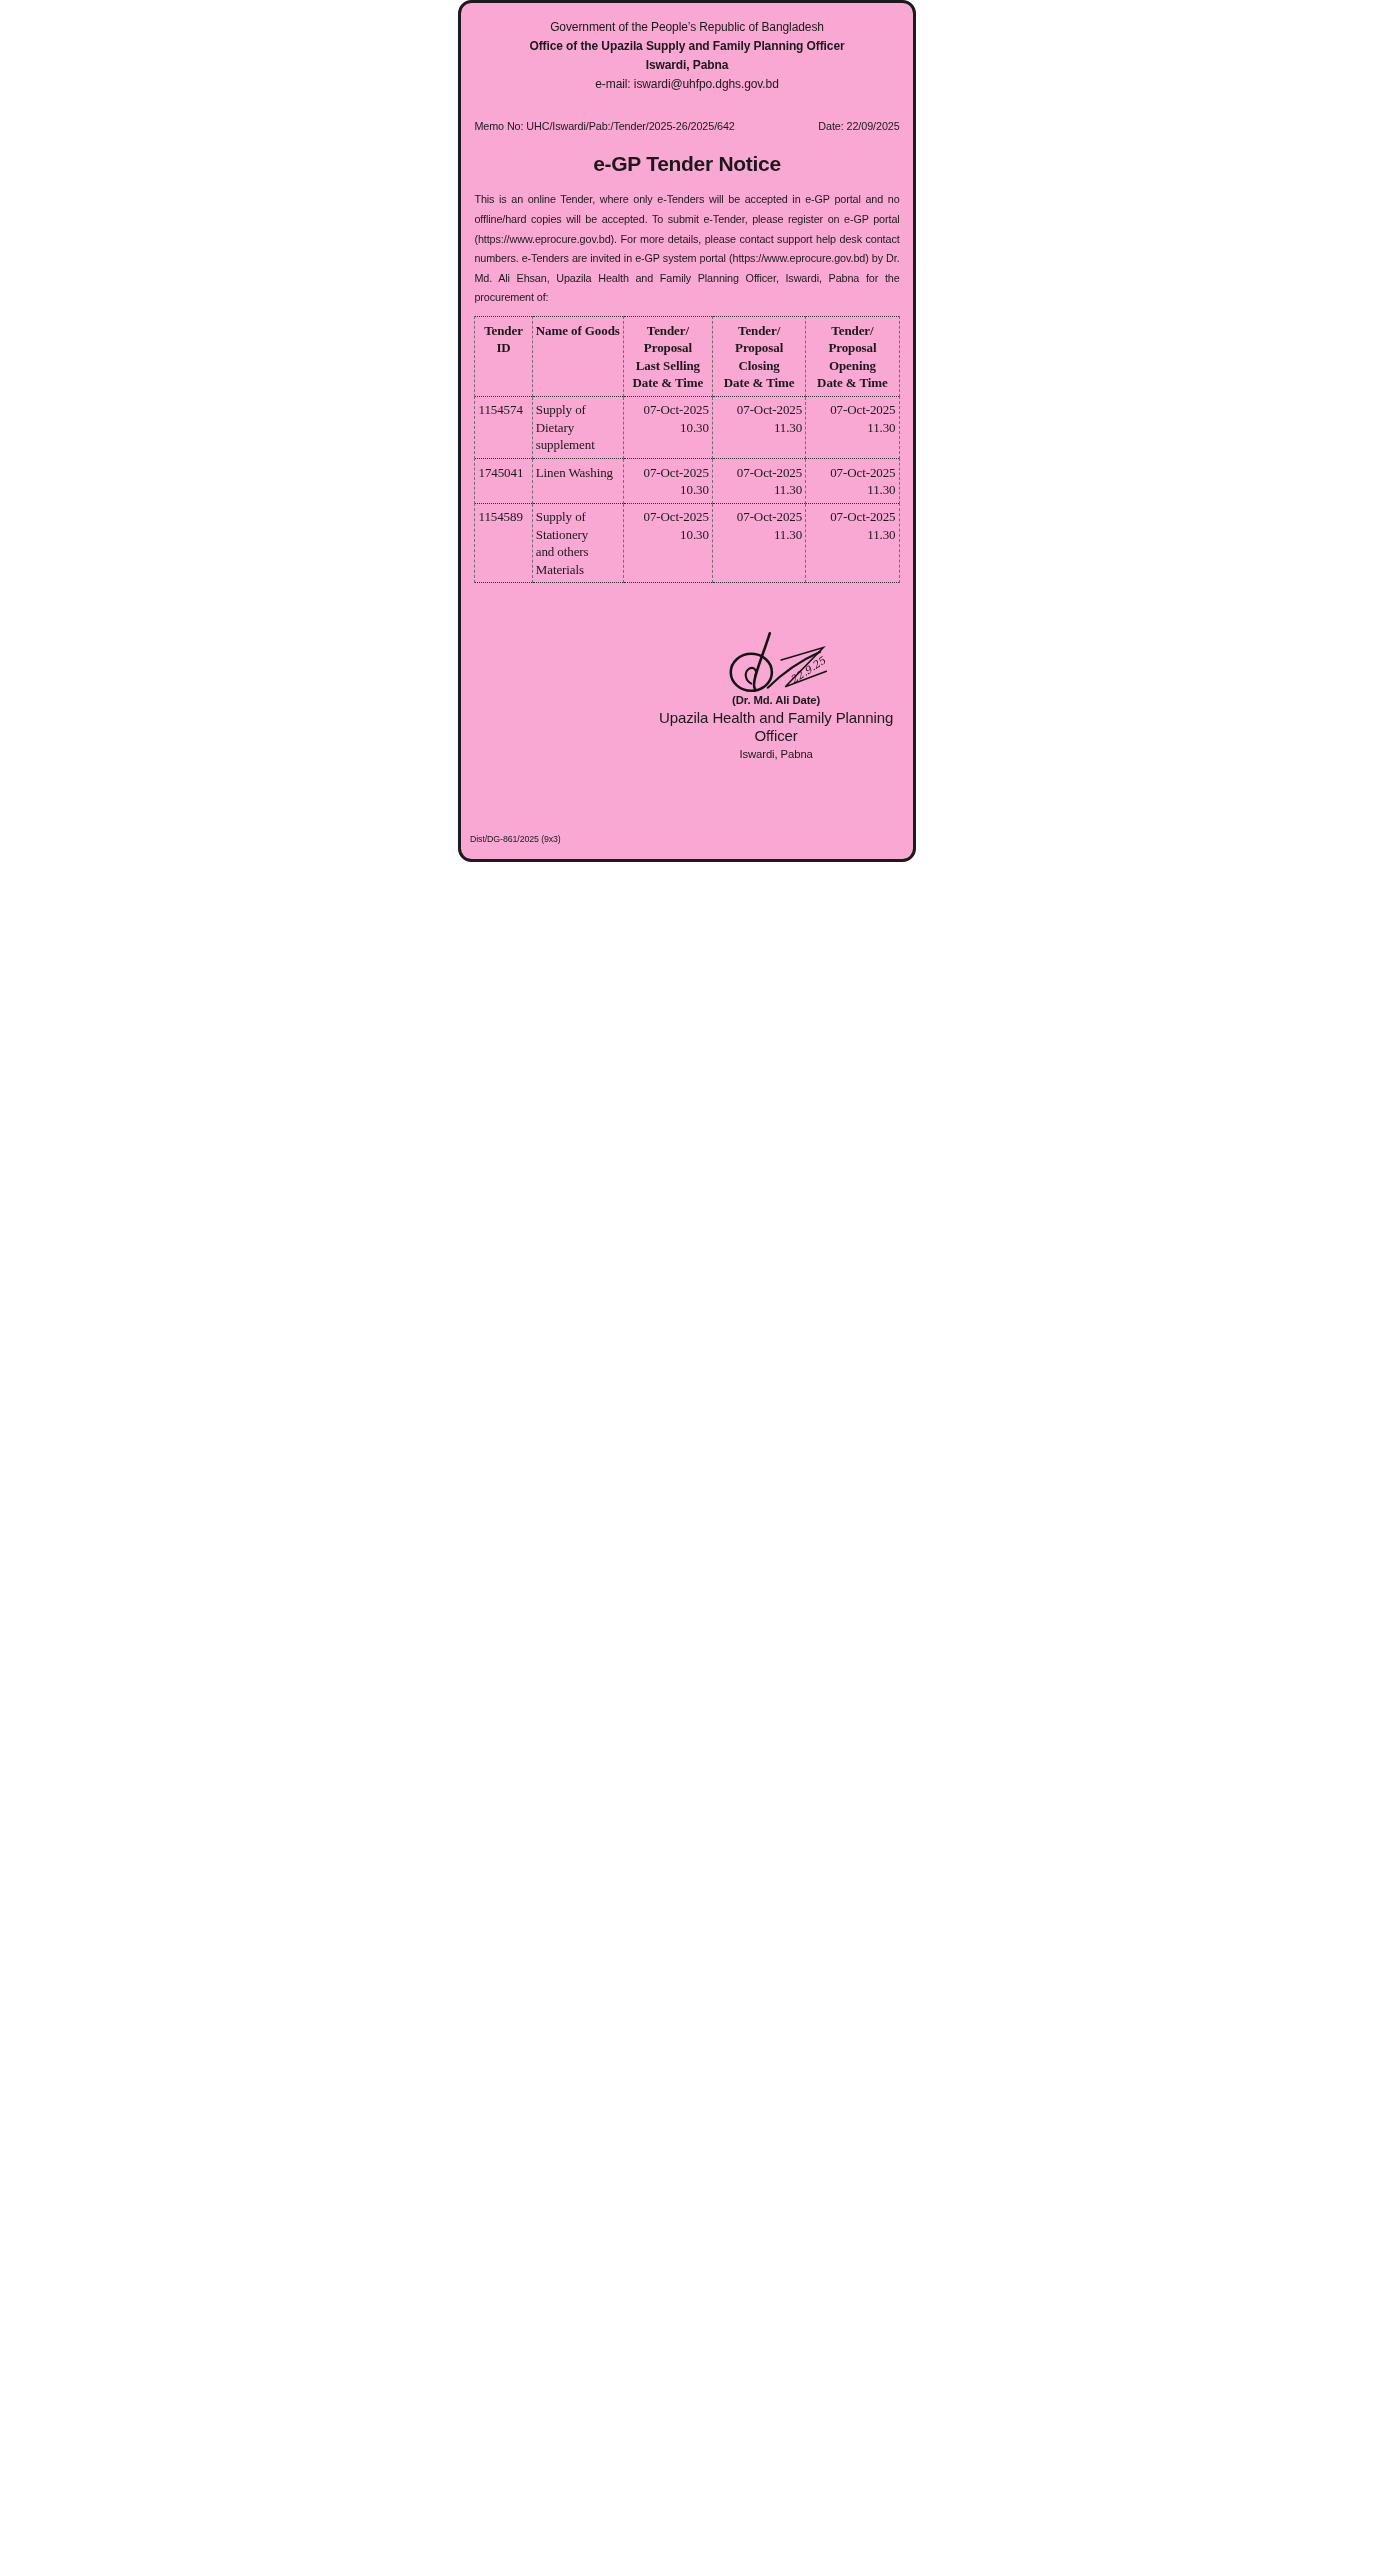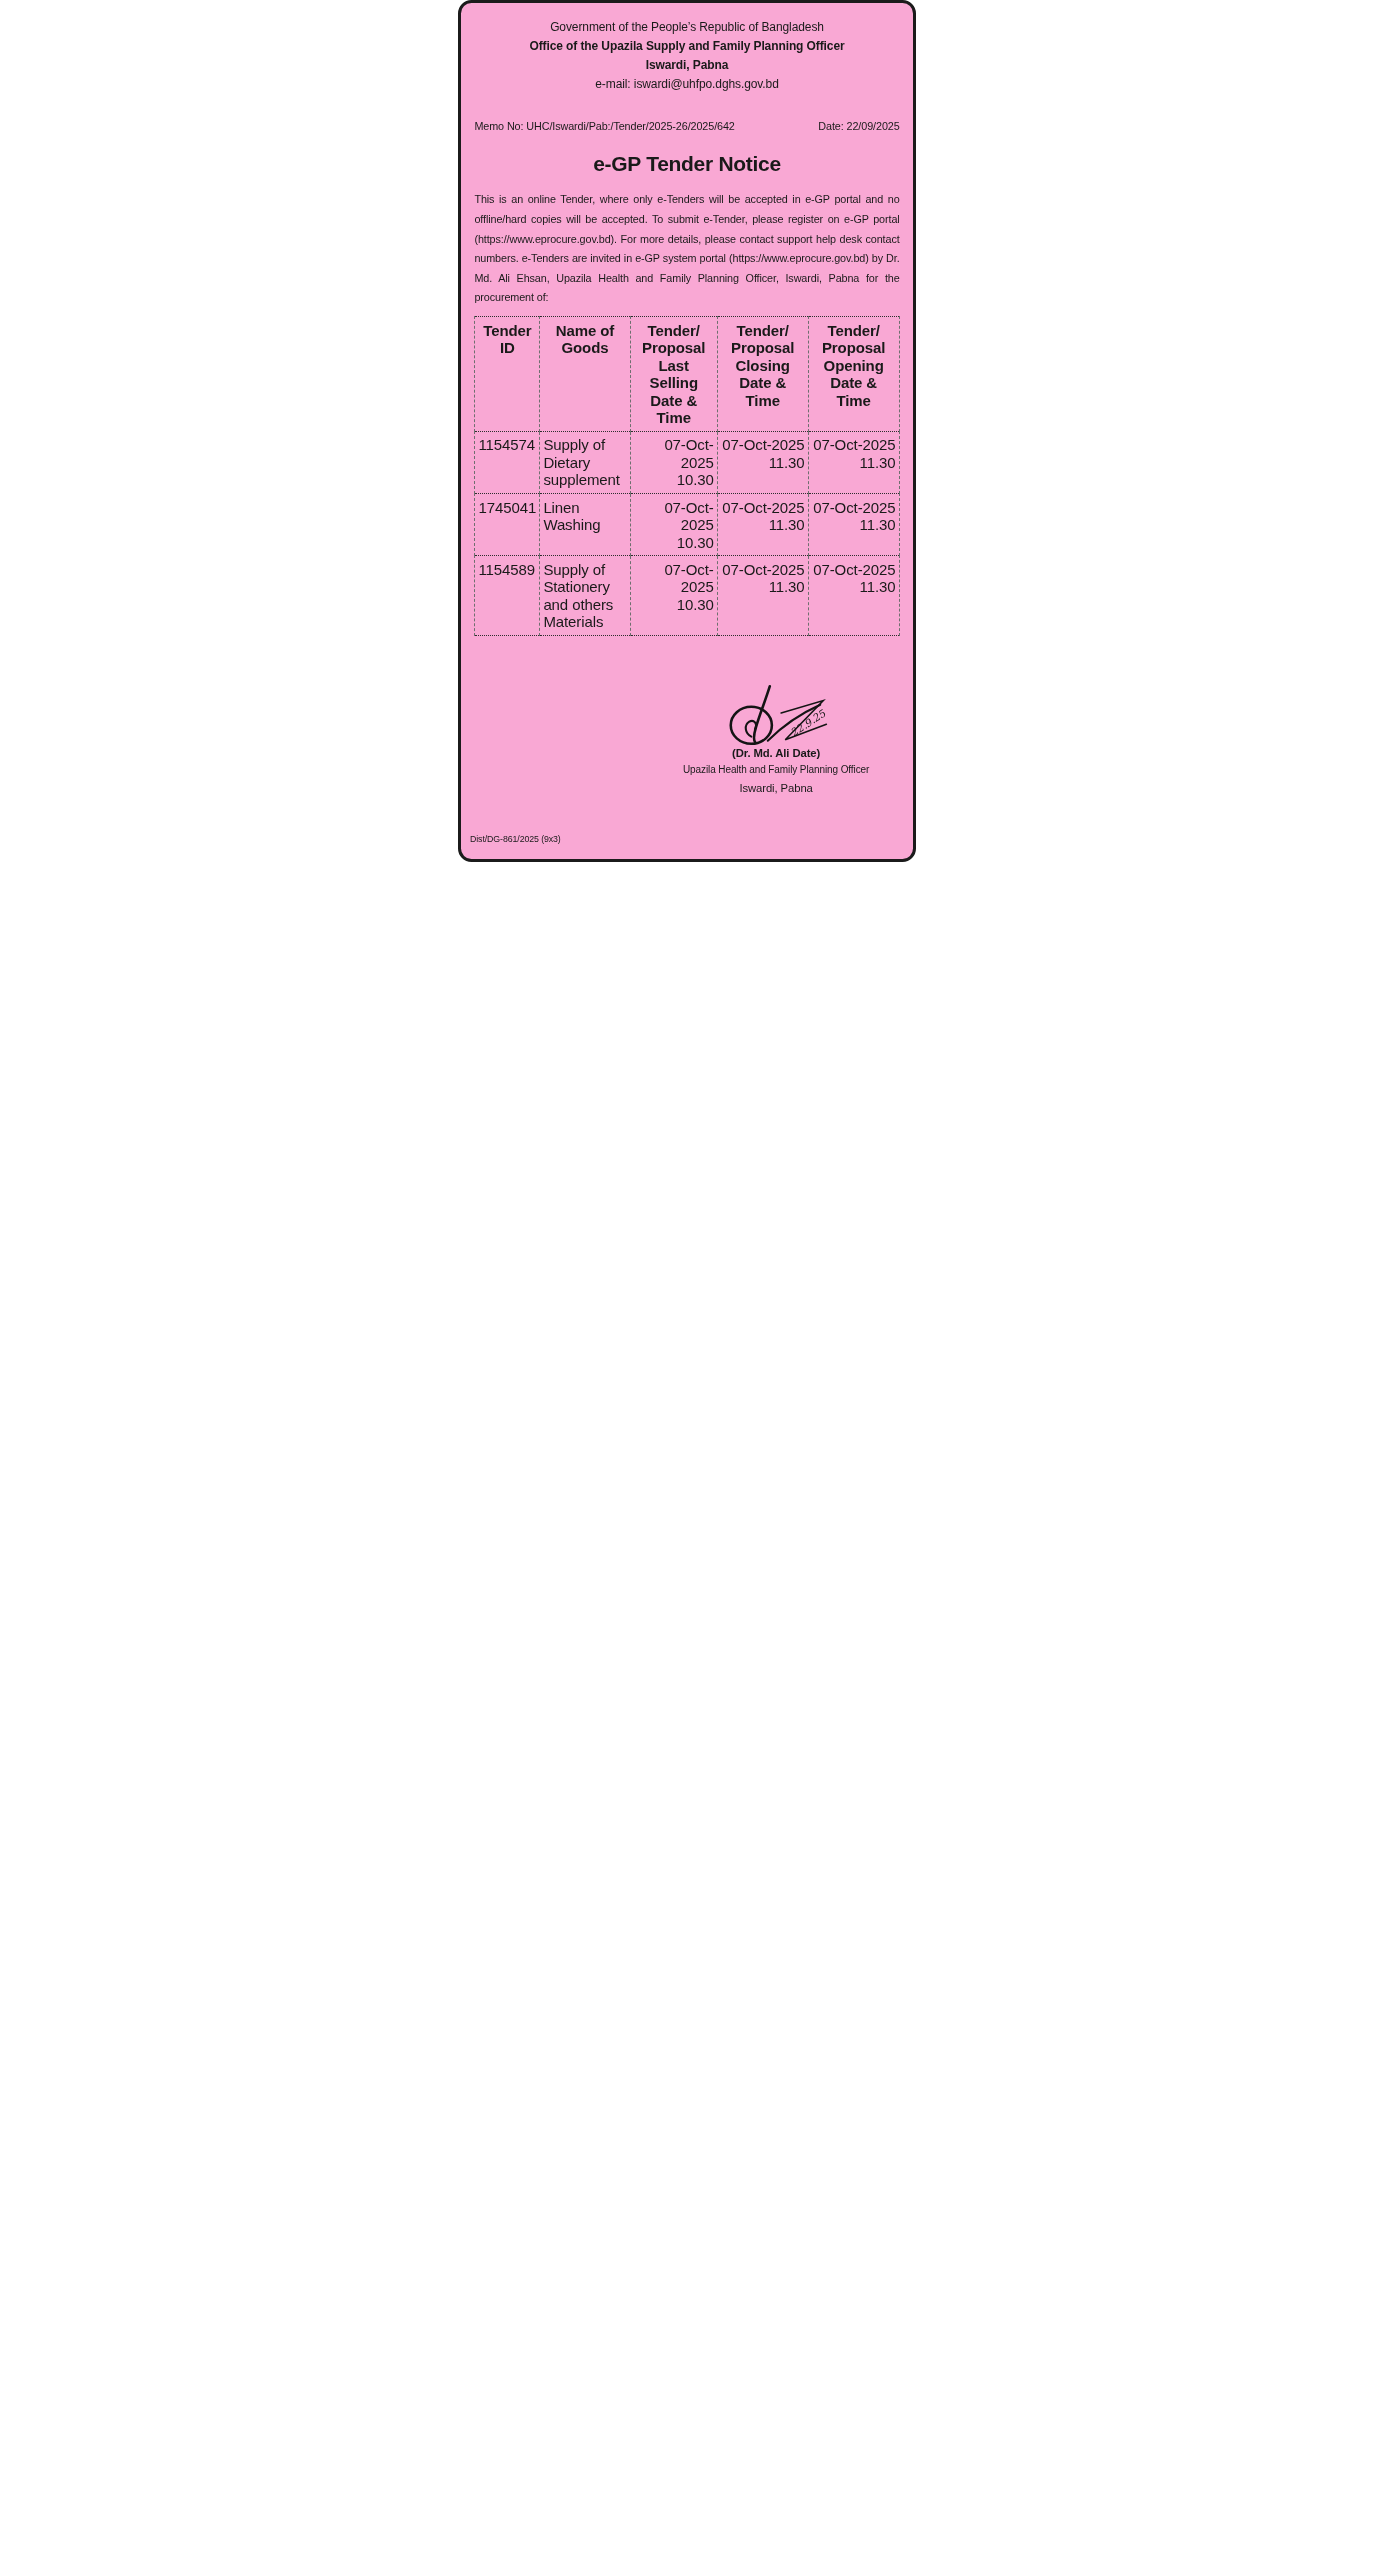--- a/index.html
+++ b/index.html
@@ -58,46 +58,47 @@
     border-top: 1.5px dotted #2e2e2e;
     border-bottom: 1.5px dotted #2e2e2e;
     border-left: 1px dashed #6f6f6f;
     border-right: 1px dashed #6f6f6f;
   }
   table.tender tr { border-top: 1px dotted #2e2e2e; }
   table.tender tr:first-child { border-top: none; }
   table.tender th, table.tender td {
     border-left: 1px dashed #6f6f6f;
     vertical-align: top;
-    font-size: 15px;
+    font-size: 13px;
     line-height: 17.5px;
     padding: 4.6px 3.1px 4.1px 3.1px;
     white-space: pre-line;
     font-weight: normal;
+    font-family: Liberation Serif, serif;
   }
   table.tender th:first-child, table.tender td:first-child { border-left: none; }
   table.tender th { font-weight: bold; text-align: center; }
   th.col-goods, td.cell-goods { text-align: left; padding-left: 6.2px; }
   td.cell-id { text-align: left; padding-left: 5.2px; }
   td.cell-date { text-align: right; }
   th.col-id { width: 13.5%; }
   th.col-goods { width: 21.5%; }
   th.col-sell { width: 21%; }
   th.col-close { width: 22%; }
   th.col-open { width: 22%; }
   
   .sig-area {
     display: flex;
     justify-content: flex-end;
     margin-top: 47px;
   }
   .sig-block { width: 247px; text-align: center; }
   .sig-scribble-wrap { height: 63px; }
   .sig-name { font-size: 11.3px; font-weight: bold; line-height: 15.5px; }
-  .sig-designation { font-size: 10px; line-height: 18px; }
+  .sig-designation { font-size: 15px; line-height: 18px; }
   .sig-location { font-size: 11.3px; line-height: 18.5px; }
   .dist-note {
     position: absolute;
     left: 9px;
     bottom: 15.5px;
     font-size: 8.8px;
   }
   .scribble-date {
     font-size: 20px;
     font-style: italic;

